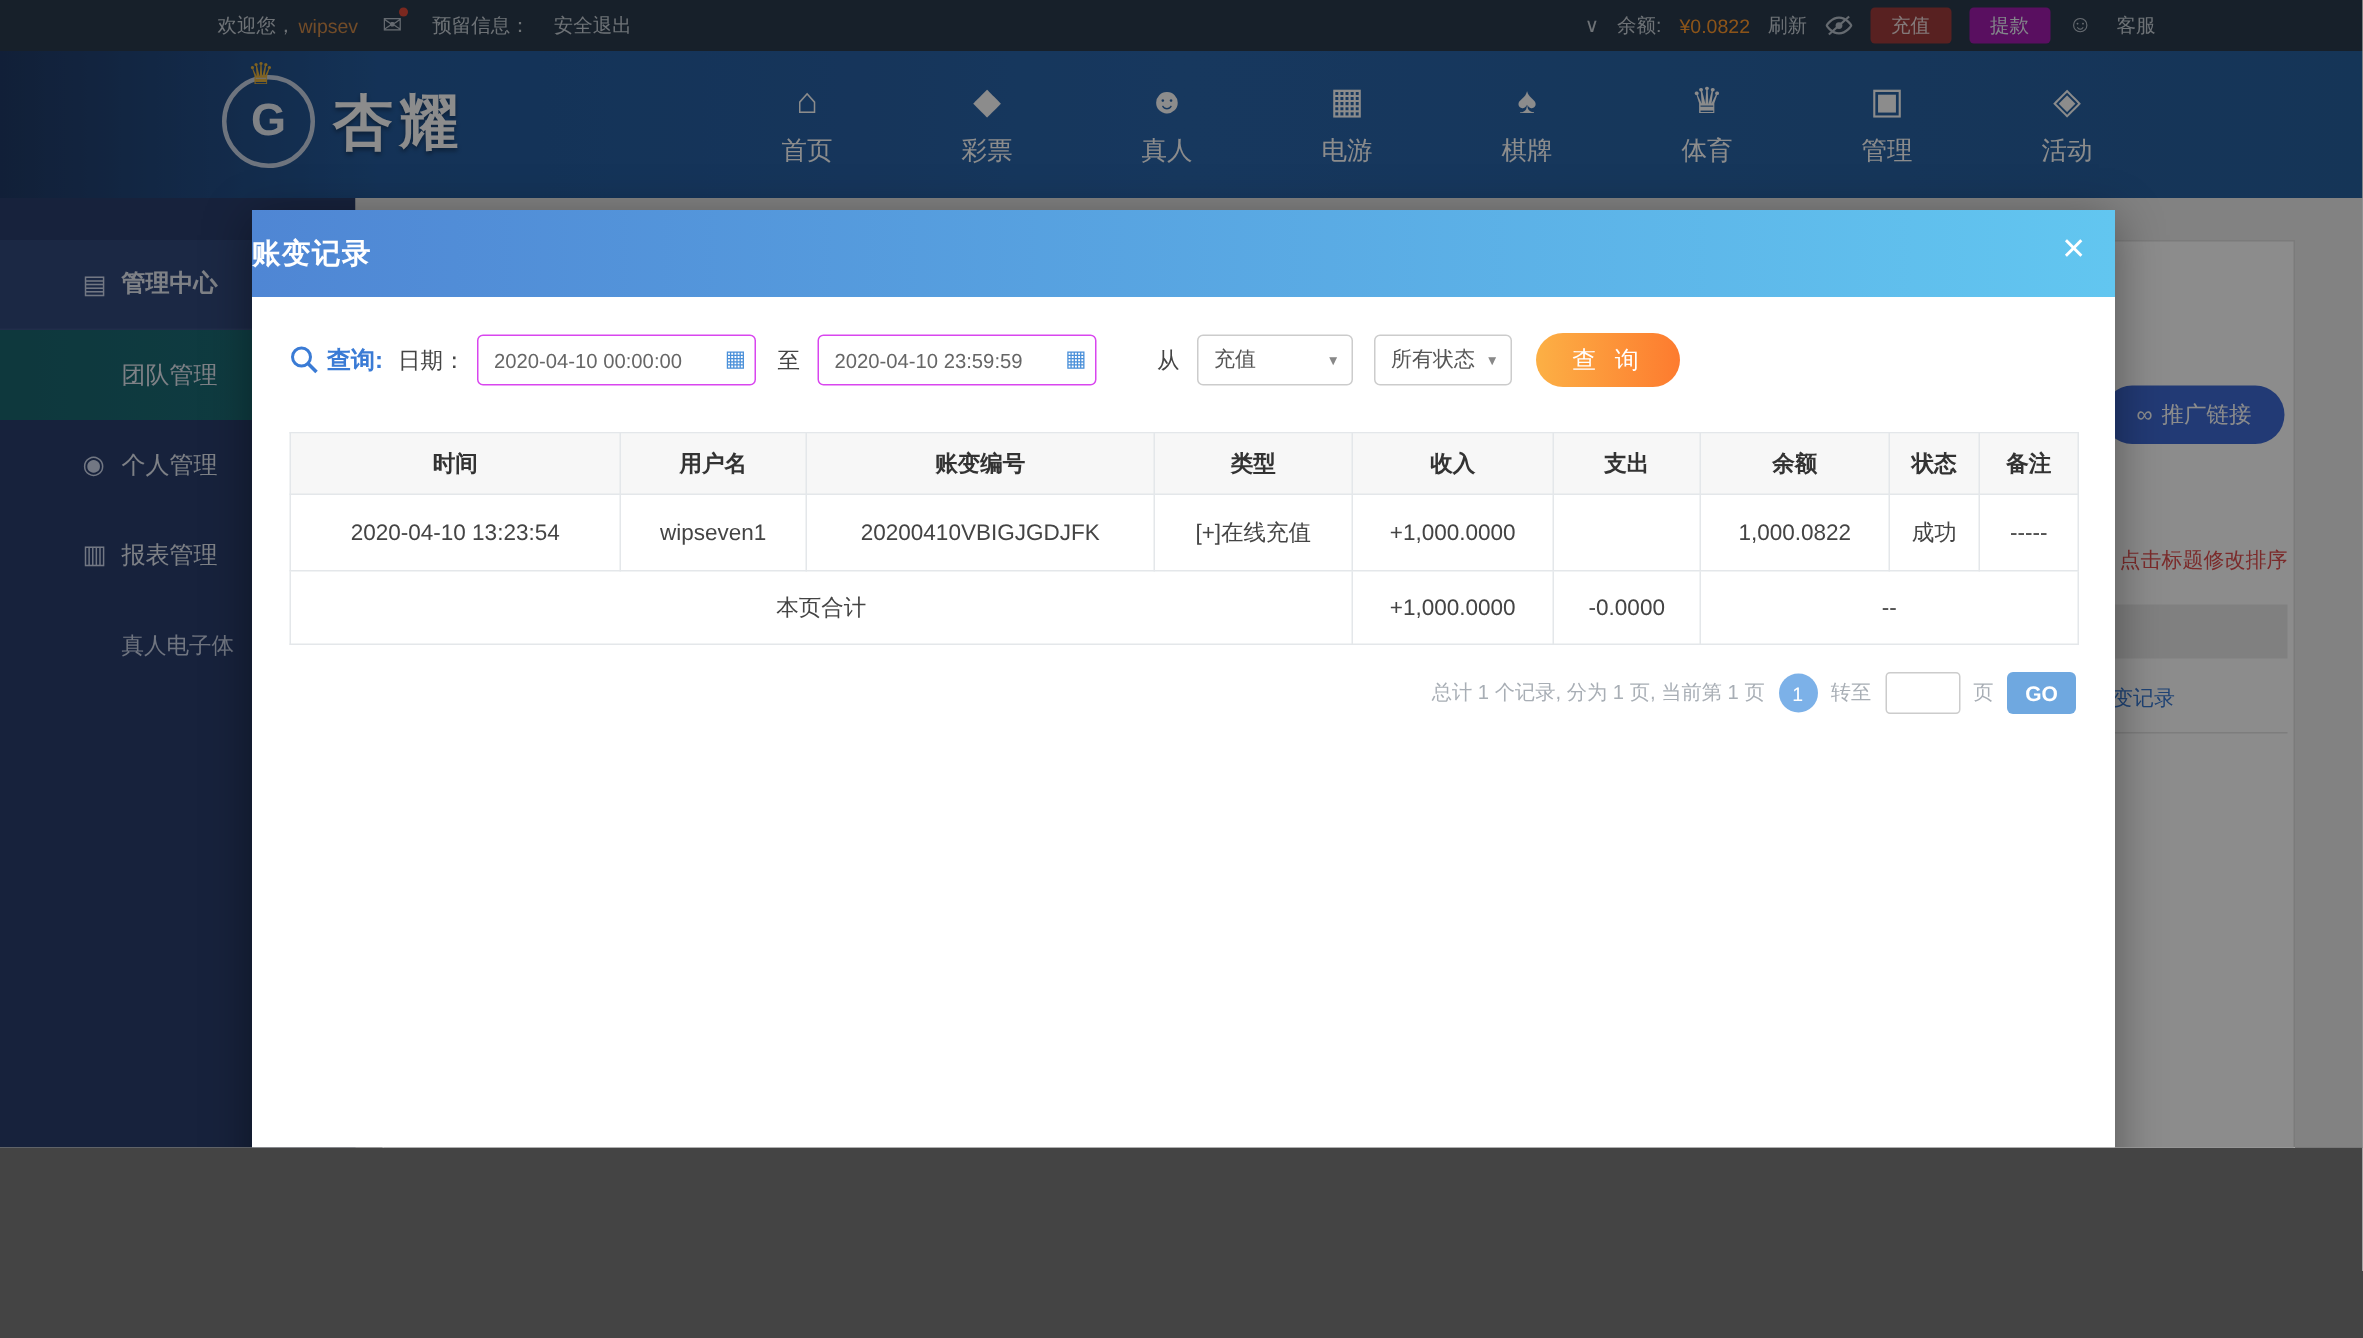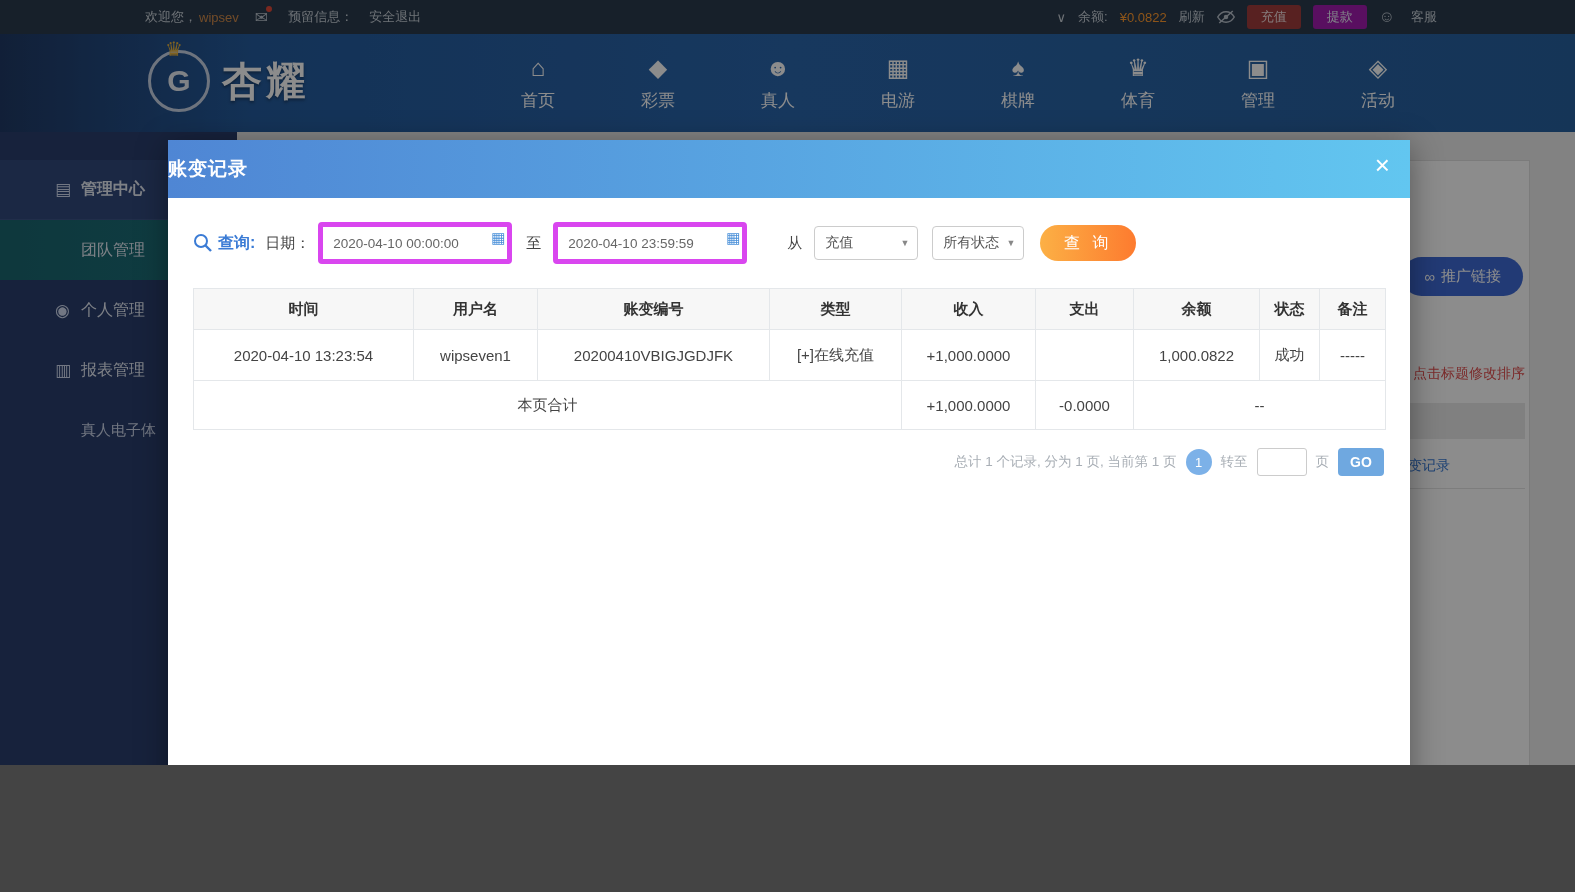--- a/index.html
+++ b/index.html
@@ -67,21 +67,21 @@
   .modal-head{height:58px;background:linear-gradient(90deg,#4f86d4,#62c6f0);
               display:flex;align-items:center;justify-content:flex-start;position:relative;}
   .modal-title{color:#fff;font-size:19px;font-weight:bold;letter-spacing:1px;}
   .modal-close{position:absolute;right:20px;top:12px;color:#fff;font-size:26px;line-height:26px;cursor:pointer;}
 
   .search-row{position:absolute;top:82px;left:25px;display:flex;align-items:center;font-size:15px;color:#444;}
   .mag{width:20px;height:20px;margin-right:5px;}
   .q-label{color:#3a7bd5;font-weight:bold;margin-right:10px;font-size:16px;}
   .d-label{margin-right:8px;}
   .date-wrap{position:relative;margin-right:14px;}
-  .date-input{width:150px;height:32px;border:5px solid #d946ef;border-radius:4px;padding:0 24px 0 10px;
+  .date-input{width:150px;height:32px;border:1px solid #d946ef;border-radius:4px;padding:0 24px 0 10px;
               font-size:13.5px;color:#666;font-family:inherit;}
   .cal-ico{position:absolute;right:7px;top:7px;color:#4a90d9;font-size:15px;cursor:pointer;}
   .to-label{margin-right:12px;}
   .from-label{margin:0 12px 0 26px;}
   .select{height:34px;border:1px solid #ccc;border-radius:4px;background:#fff;display:flex;
           align-items:center;justify-content:space-between;padding:0 8px 0 10px;color:#555;
           font-size:14px;cursor:pointer;box-sizing:border-box;}
   .sel-type{width:104px;margin-right:14px;}
   .sel-status{width:92px;}
   .sel-arrow{font-size:9px;color:#888;margin-left:6px;}

